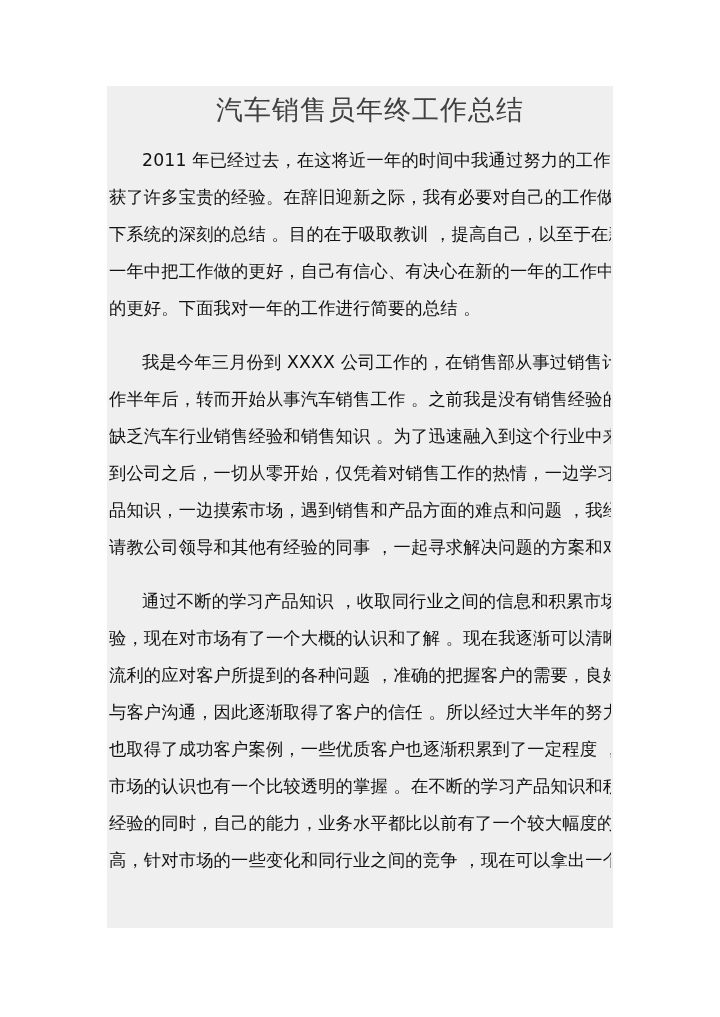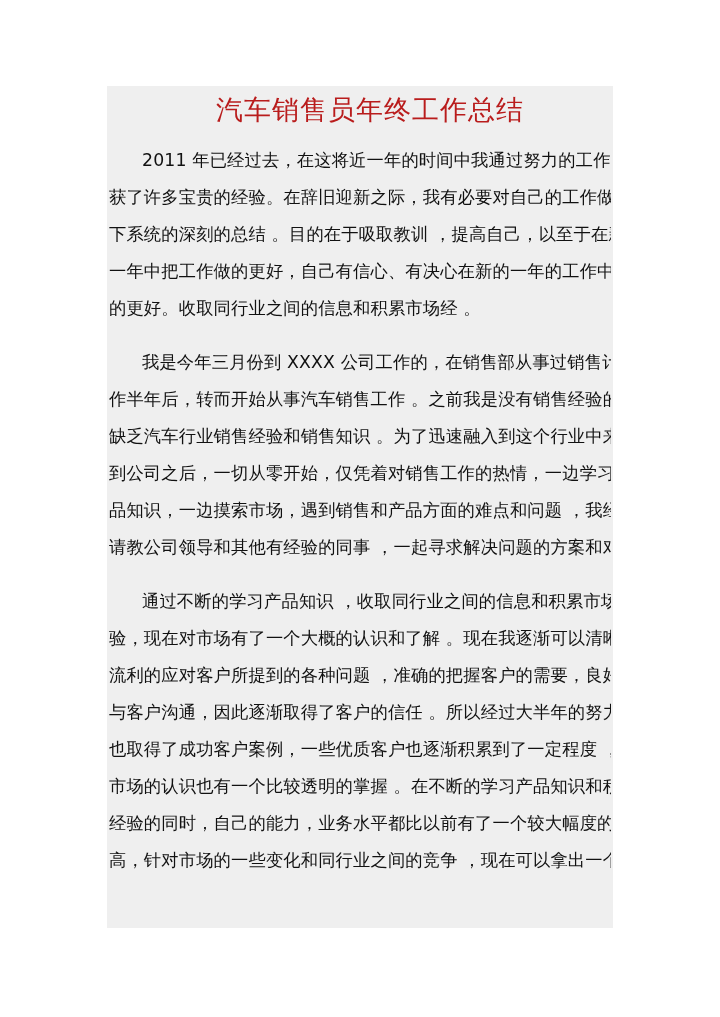--- a/index.html
+++ b/index.html
@@ -27,21 +27,21 @@
     .title {
       position: absolute;
       left: 0;
       top: 4px;
       width: 506px;
       text-align: center;
       font-family: "DejaVu Serif", "Liberation Serif", serif;
       font-size: 27px;
       line-height: 40px;
       letter-spacing: 1px;
-      color: #b91c1c;
+      color: #404040;
       margin: 0;
       font-weight: normal;
       padding-left: 20px;
       box-sizing: border-box;
     }
     .body-text {
       position: absolute;
       left: 0;
       top: 56px;
       width: 506px;
@@ -74,21 +74,21 @@
 <div class="page">
   <h1 class="title">汽车销售员年终工作总结</h1>
 
   <div class="body-text">
 
     <div>
       <div class="line indent">2011 年已经过去，在这将近一年的时间中我通过努力的工作 ，收</div>
       <div class="line">获了许多宝贵的经验。在辞旧迎新之际，我有必要对自己的工作做一</div>
       <div class="line">下系统的深刻的总结 。目的在于吸取教训 ，提高自己，以至于在新的</div>
       <div class="line">一年中把工作做的更好，自己有信心、有决心在新的一年的工作中做</div>
-      <div class="line last">的更好。收取同行业之间的信息和积累市场经 。</div>
+      <div class="line last">的更好。下面我对一年的工作进行简要的总结 。</div>
     </div>
 
     <div class="para-gap"></div>
 
     <div>
       <div class="line indent">我是今年三月份到 XXXX 公司工作的，在销售部从事过销售计划工</div>
       <div class="line">作半年后，转而开始从事汽车销售工作 。之前我是没有销售经验的，</div>
       <div class="line">缺乏汽车行业销售经验和销售知识 。为了迅速融入到这个行业中来，</div>
       <div class="line">到公司之后，一切从零开始，仅凭着对销售工作的热情，一边学习产</div>
       <div class="line">品知识，一边摸索市场，遇到销售和产品方面的难点和问题 ，我经常</div>

